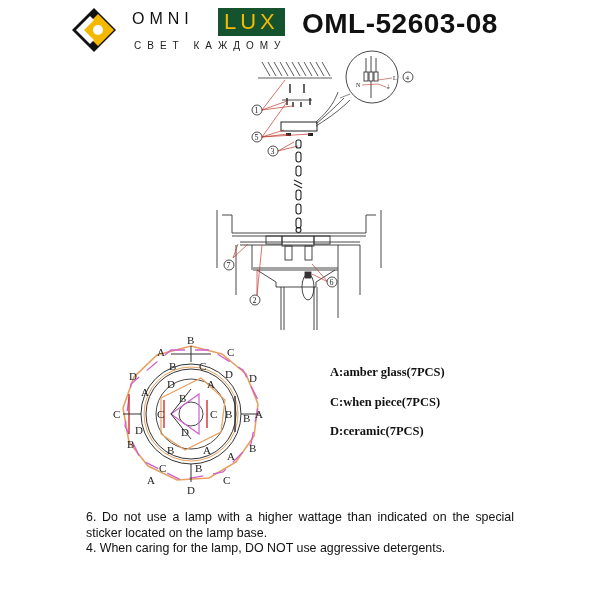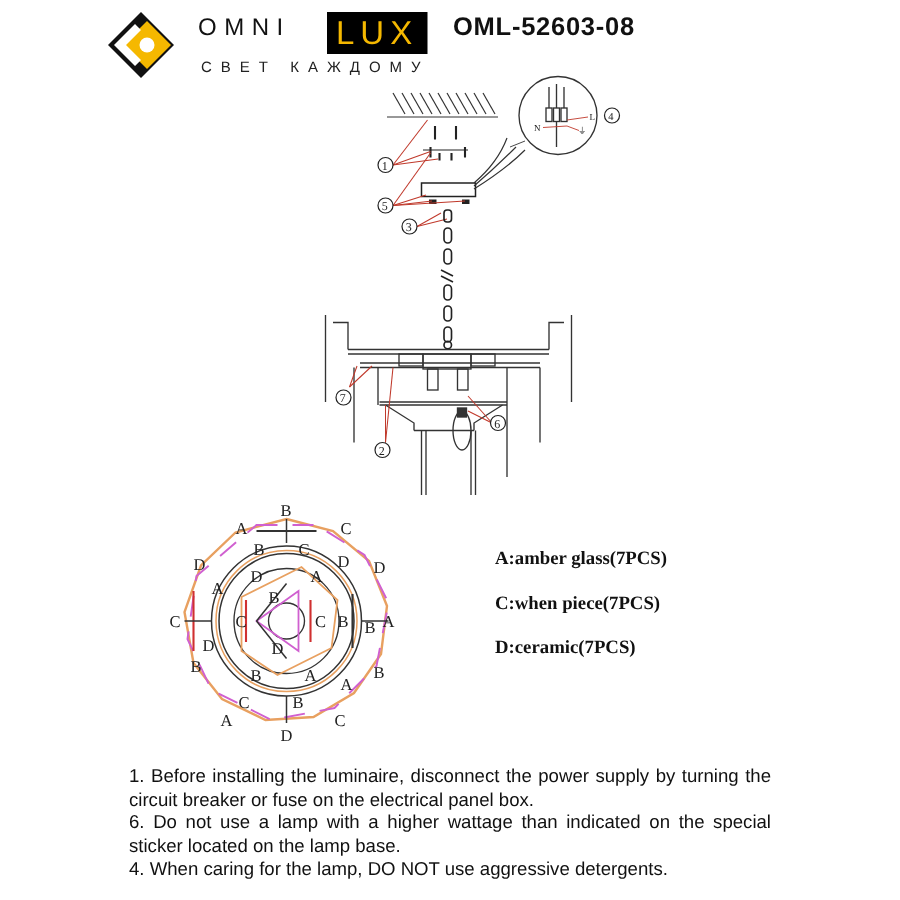--- a/index.html
+++ b/index.html
@@ -1,22 +1,22 @@
 <!DOCTYPE html>
 <html><head>
 <meta charset="utf-8">
 <style>
   html, body { margin:0; padding:0; background:#ffffff; }
   body { width:600px; height:600px; position:relative; overflow:hidden; font-family:"Liberation Sans", sans-serif; color:#111; }
   .logo { position:absolute; left:70px; top:6px; width:220px; height:50px; }
   .logo-mark { position:absolute; left:0; top:0; width:48px; height:48px; }
   .brand-omni { position:absolute; left:62px; top:4px; font-size:16px; letter-spacing:5px; color:#111; font-weight:400; }
-  .brand-lux { position:absolute; left:148px; top:2px; background:#000000; color:#f5b800; font-size:22px; letter-spacing:4px; padding:0 6px; height:28px; line-height:28px; }
+  .brand-lux { position:absolute; left:148px; top:2px; background:#14532d; color:#f5b800; font-size:22px; letter-spacing:4px; padding:0 6px; height:28px; line-height:28px; }
   .brand-tag { position:absolute; left:64px; top:34px; font-size:10px; letter-spacing:6px; color:#222; }
-  .model { position:absolute; left:302px; top:8px; font-size:17px; font-weight:700; color:#111; letter-spacing:0.5px; }
+  .model { position:absolute; left:302px; top:8px; font-size:28px; font-weight:700; color:#111; letter-spacing:0.5px; }
   .diagram { position:absolute; left:0; top:0; }
   .legend { position:absolute; left:330px; top:365px; font-family:Liberation Serif, serif; font-weight:700; font-size:12.5px; color:#111; }
   .legend div { height:29.5px; }
   .notes { position:absolute; left:86px; top:510px; width:428px; font-size:12.4px; line-height:15.5px; color:#111; text-align:justify; }
   .notes p { margin:0; }
   .sv text { font-family:"Liberation Serif", serif; }
 </style>
 </head>
 <body>
 
@@ -228,16 +228,15 @@
   </g>
 </svg>
 
 <div class="legend">
   <div>A:amber glass(7PCS)</div>
   <div>C:when piece(7PCS)</div>
   <div>D:ceramic(7PCS)</div>
 </div>
 
 <div class="notes">
-  <p>1. Before installing the luminaire, disconnect the power supply by turning the circuit breaker or fuse on the electrical panel box.</p>
   <p>6. Do not use a lamp with a higher wattage than indicated on the special sticker located on the lamp base.</p>
   <p>4. When caring for the lamp, DO NOT use aggressive detergents.</p>
 </div>
 
 </body></html>

